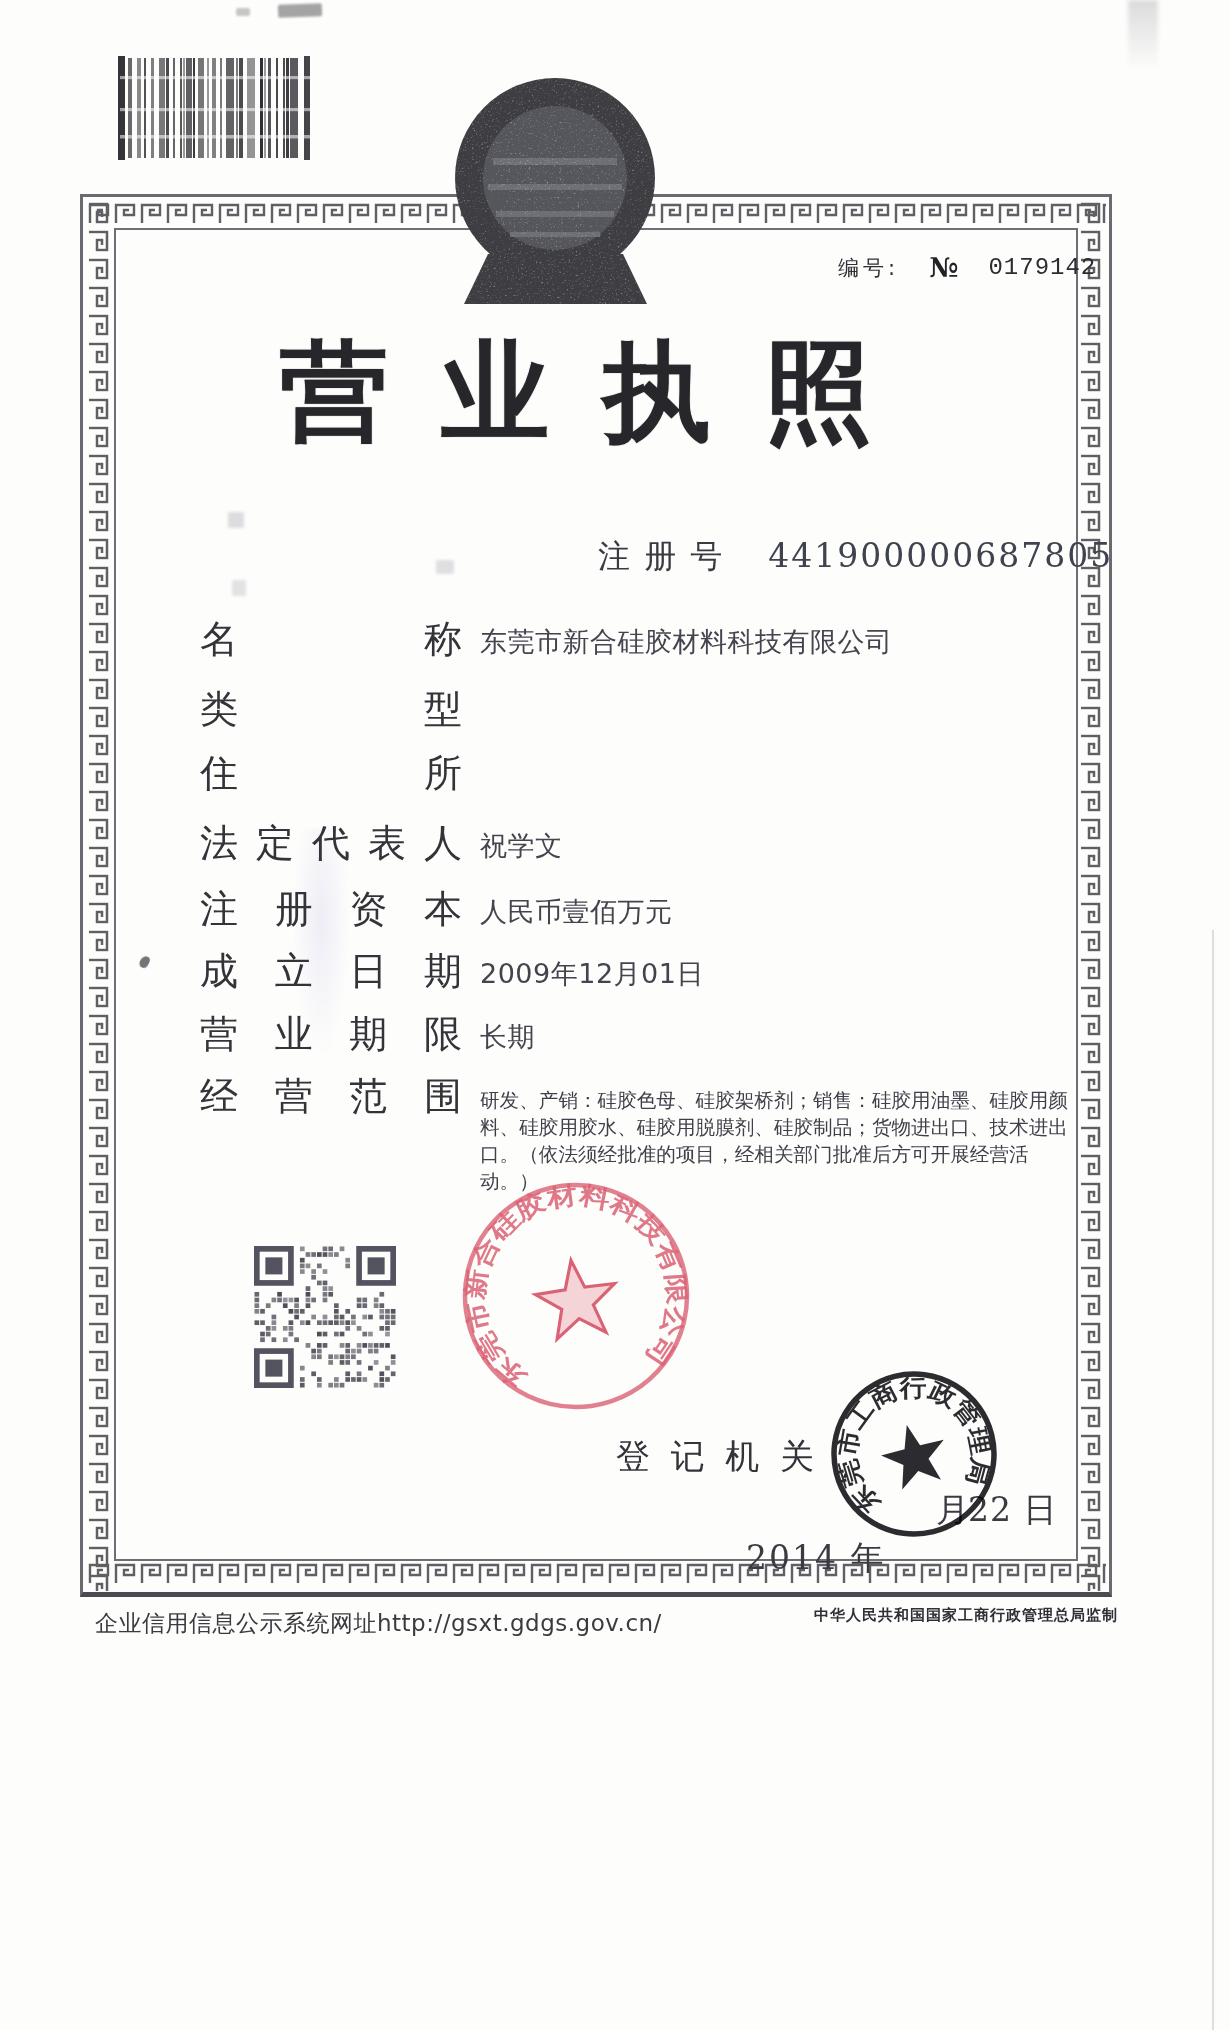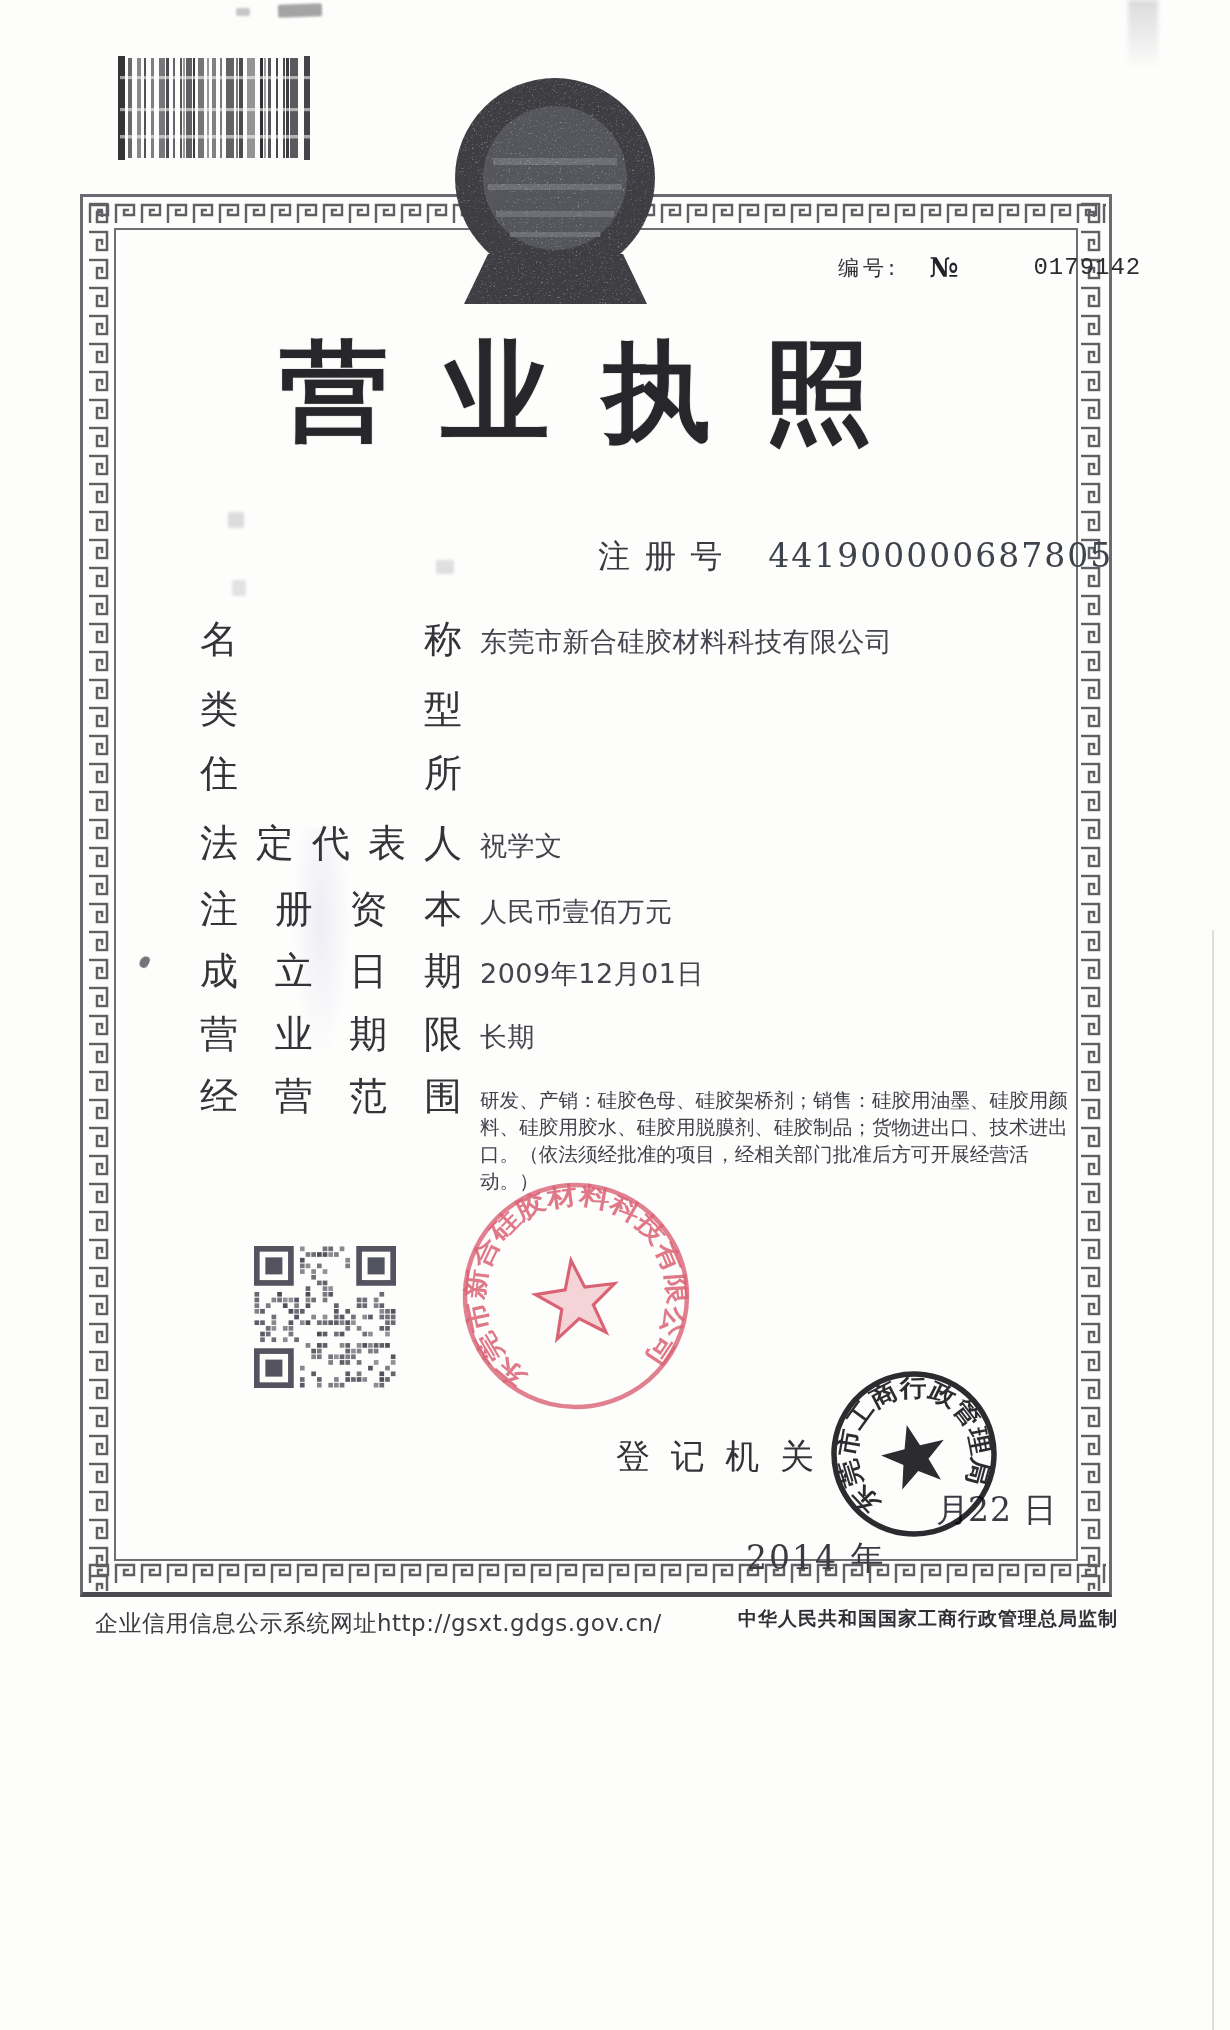--- a/index.html
+++ b/index.html
@@ -33,21 +33,21 @@
   .strip{position:absolute;}
   .strip.top{left:3px;top:3px;}
   .strip.bottom{left:3px;bottom:4px;}
   .strip.left{left:3px;top:3px;}
   .strip.right{right:3px;top:3px;}
 
   
   .serial{left:838px;top:252px;display:flex;align-items:center;gap:30px;z-index:3;}
   .serial .lab{font-size:21px;letter-spacing:4px;color:#2f2f35;}
   .serial .no{font-family:"DejaVu Serif","Liberation Serif",serif;font-weight:bold;font-size:27px;color:#222228;}
-  .serial .digits{font-family:"Liberation Mono","DejaVu Sans Mono",monospace;font-size:24px;color:#2c2c32;letter-spacing:1px;margin-left:45px;}
+  .serial .digits{font-family:"Liberation Mono","DejaVu Sans Mono",monospace;font-size:24px;color:#2c2c32;letter-spacing:1px;}
 
   
   .title{left:280px;top:322px;width:592px;display:flex;justify-content:space-between;
     font-size:108px;font-weight:900;color:#27272b;line-height:1.3;z-index:3;
     text-shadow:0 0 1px rgba(40,40,40,.7);}
 
   
   .regno{left:598px;top:528px;display:flex;align-items:baseline;gap:44px;z-index:3;justify-content:center;}
   .regno .lab{font-size:32px;color:#3a3a42;letter-spacing:2px;font-weight:500;}
   .regno .num{font-family:"DejaVu Serif","Liberation Serif",serif;font-size:33px;color:#3e434e;letter-spacing:2px;margin-top:8px;}
@@ -70,21 +70,21 @@
   .date-part{z-index:3;font-size:33px;color:#3a3a42;font-family:"DejaVu Serif","Liberation Serif",serif;}
   .d1{left:746px;top:1536px;letter-spacing:2px;}
   .d2{left:936px;top:1488px;}
   .d3{left:968px;top:1488px;letter-spacing:1px;text-align:center;}
 
   
   .qr{left:254px;top:1246px;width:142px;height:142px;z-index:2;}
 
   
   .footer-left{left:95px;top:1608px;font-size:23px;color:#3a3a40;letter-spacing:.5px;z-index:2;}
-  .footer-right{left:0;top:1606px;width:1118px;text-align:right;font-size:19px;font-weight:600;color:#2f2f35;letter-spacing:1px;z-index:2;}
+  .footer-right{left:0;top:1606px;width:1118px;text-align:right;font-size:15px;font-weight:600;color:#2f2f35;letter-spacing:1px;z-index:2;}
 </style>
 </head>
 <body>
 
 <svg width="0" height="0" style="position:absolute" aria-hidden="true">
   <defs>
     <pattern id="meander-h" width="26" height="28" patternUnits="userSpaceOnUse">
       <path d="M4 23 V5 H22 V15 H12 V10 H17" fill="none" stroke="#5f5f64" stroke-width="2.4"></path>
     </pattern>
     <pattern id="meander-v" width="28" height="26" patternUnits="userSpaceOnUse" patternTransform="rotate(90)">

